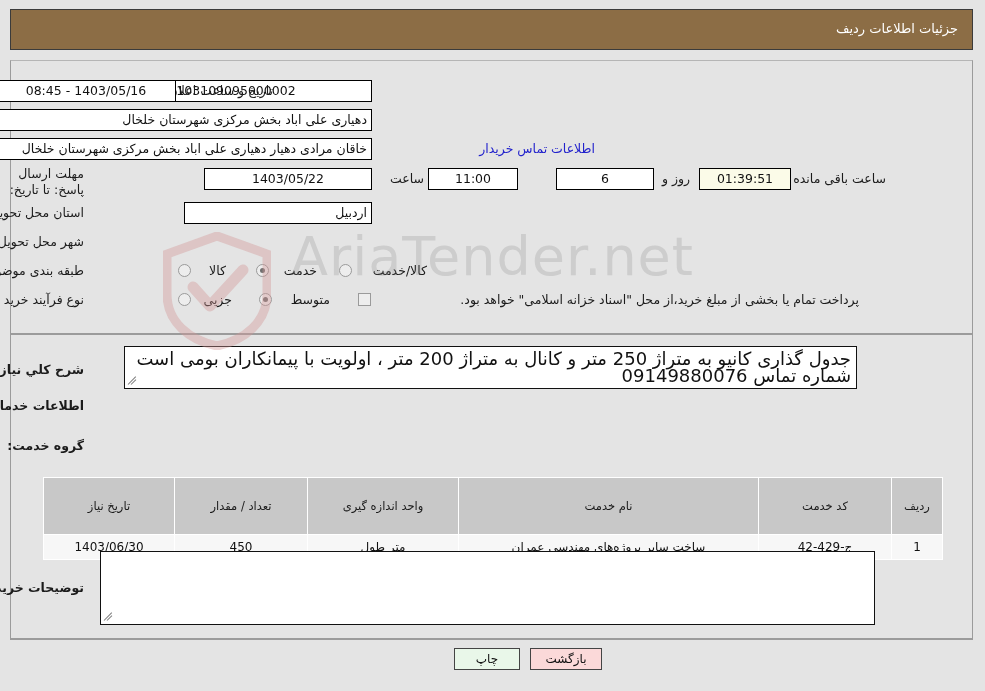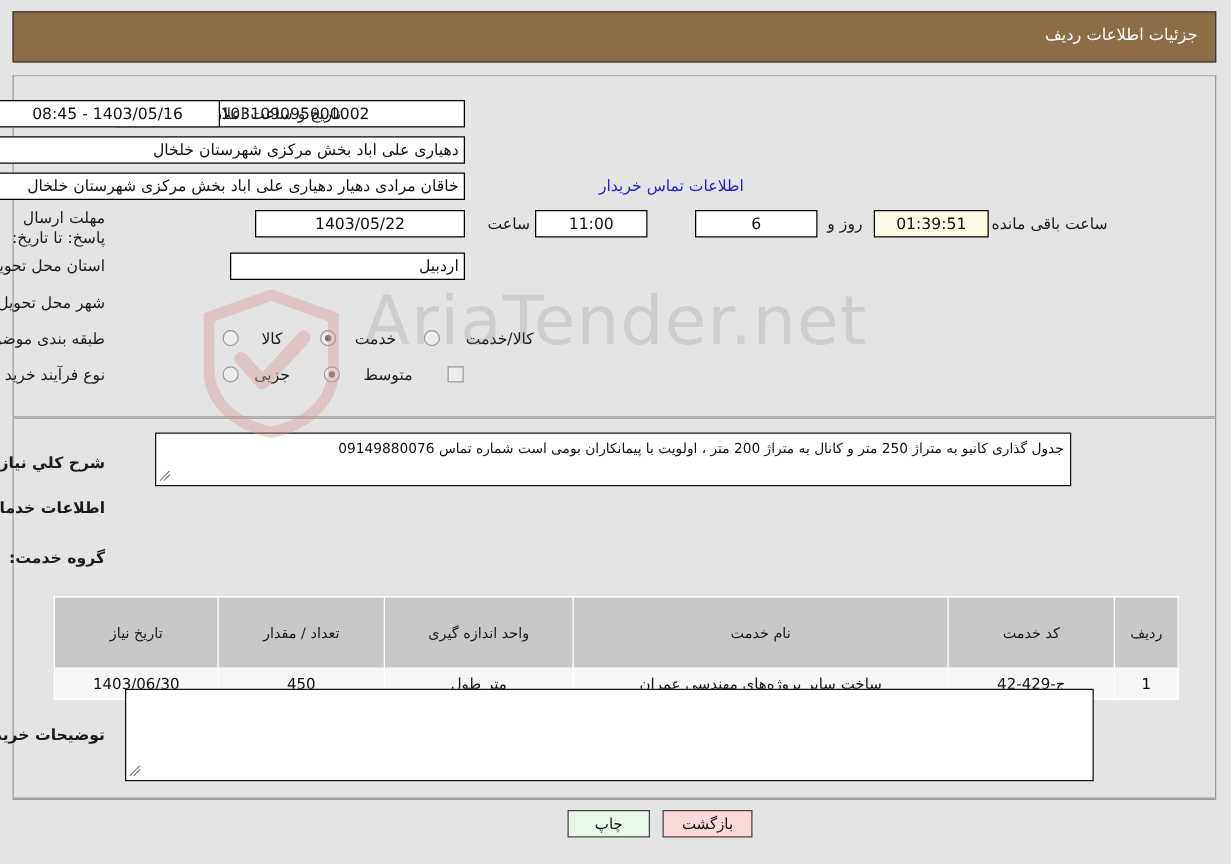--- a/index.html
+++ b/index.html
@@ -91,21 +91,21 @@
   .inp.center { text-align: center; }
   .inp.right  { text-align: right; }
   .inp.cream  { background: #fbfbe8; }
 
   .ta {
     position: absolute;
     box-sizing: border-box;
     background: #ffffff;
     border: 1px solid #111111;
     font-family: "DejaVu Sans", "Liberation Sans", sans-serif;
-    font-size: 11px;
+    font-size: 18px;
     color: #111111;
     padding: 3px 5px;
     direction: rtl;
     text-align: right;
     line-height: 17px;
     overflow: hidden;
     resize: none;
   }
   .resize-grip {
     position: absolute;
@@ -291,20 +291,21 @@
   <div class="lbl" style="right:668px; top:263px;">خدمت</div>
   <div class="radio" style="right:633px; top:264px;"></div>
   <div class="lbl" style="right:558px; top:263px;">کالا/خدمت</div>
 
   <div class="lbl" style="right:901px; top:292px;">نوع فرآیند خرید :</div>
   <div class="radio" style="right:794px; top:293px;"></div>
   <div class="lbl" style="right:753px; top:292px;">جزیی</div>
   <div class="radio on" style="right:713px; top:293px;"></div>
   <div class="lbl" style="right:655px; top:292px;">متوسط</div>
   <div class="cbox" style="right:614px; top:293px;"></div>
+  <div class="lbl" style="right:126px; top:292px;">پرداخت تمام یا بخشی از مبلغ خرید،از محل "اسناد خزانه اسلامی" خواهد بود.</div>
 
   <div class="panel2"></div>
 
   <div class="lbl bold" style="right:901px; top:362px;">شرح کلي نیاز:</div>
   <div class="ta" style="right:128px; top:346px; width:733px; height:43px;">جدول گذاری کانیو به متراژ 250 متر و کانال به متراژ 200 متر ، اولویت با پیمانکاران بومی است شماره تماس 09149880076</div>
   <div class="resize-grip" style="right:846px; top:375px;"></div>
 
   <div class="lbl bold" style="right:901px; top:398px;">اطلاعات خدمات مورد نیاز</div>
 
   <div class="lbl bold" style="right:901px; top:438px;">گروه خدمت:</div>

